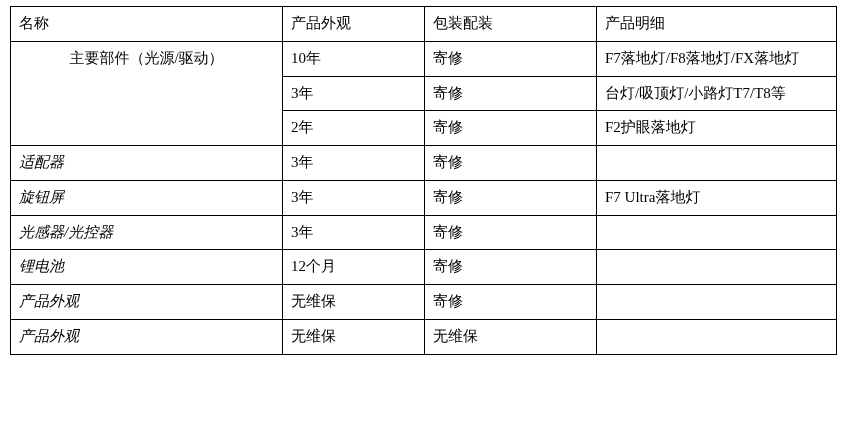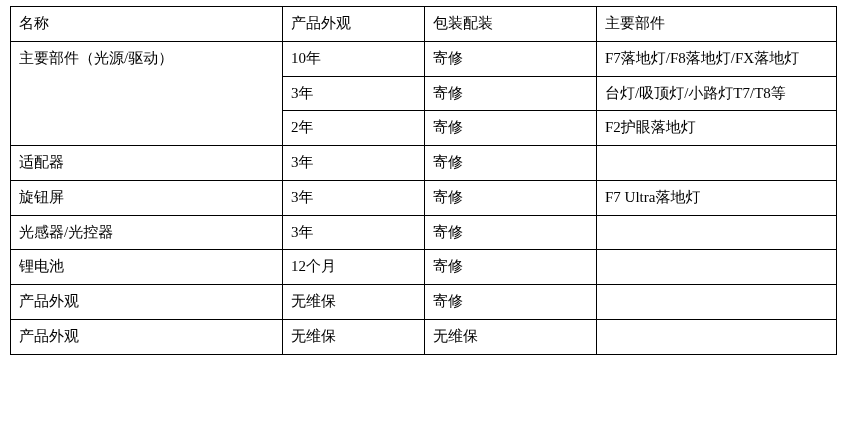--- a/index.html
+++ b/index.html
@@ -35,23 +35,24 @@
     font-size: 15px;
     word-break: break-word;
   }
   col.c-name   { width: 272px; }
   col.c-period { width: 142px; }
   col.c-service{ width: 172px; }
   col.c-detail { width: 240px; }
 
   td.name-cell {
     vertical-align: middle;
+    font-style: italic;
   }
   td.merged-name {
-    text-align: left;
+    text-align: center;
     vertical-align: middle;
   }
   .head td {
     font-size: 15px;
   }
   .latin {
     font-family: Liberation Serif, serif;
     font-size: 14px;
   }
 </style>
@@ -64,21 +65,21 @@
       <col class="c-name">
       <col class="c-period">
       <col class="c-service">
       <col class="c-detail">
     </colgroup>
     <tbody>
       <tr class="head">
         <td>名称</td>
         <td>产品外观</td>
         <td>包装配装</td>
-        <td>主要部件</td>
+        <td>产品明细</td>
       </tr>
 
       <tr>
         <td class="merged-name" rowspan="3">主要部件（光源/驱动）</td>
         <td>10年</td>
         <td>寄修</td>
         <td>F7落地灯/F8落地灯/FX落地灯</td>
       </tr>
       <tr>
         <td>3年</td>

